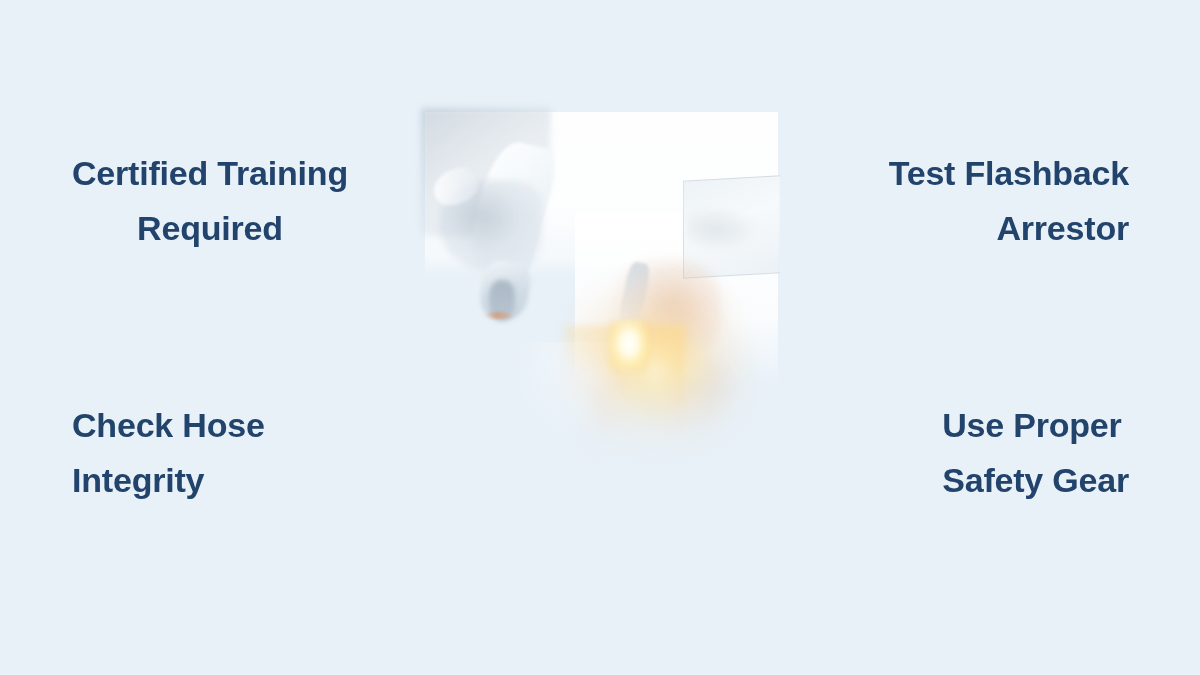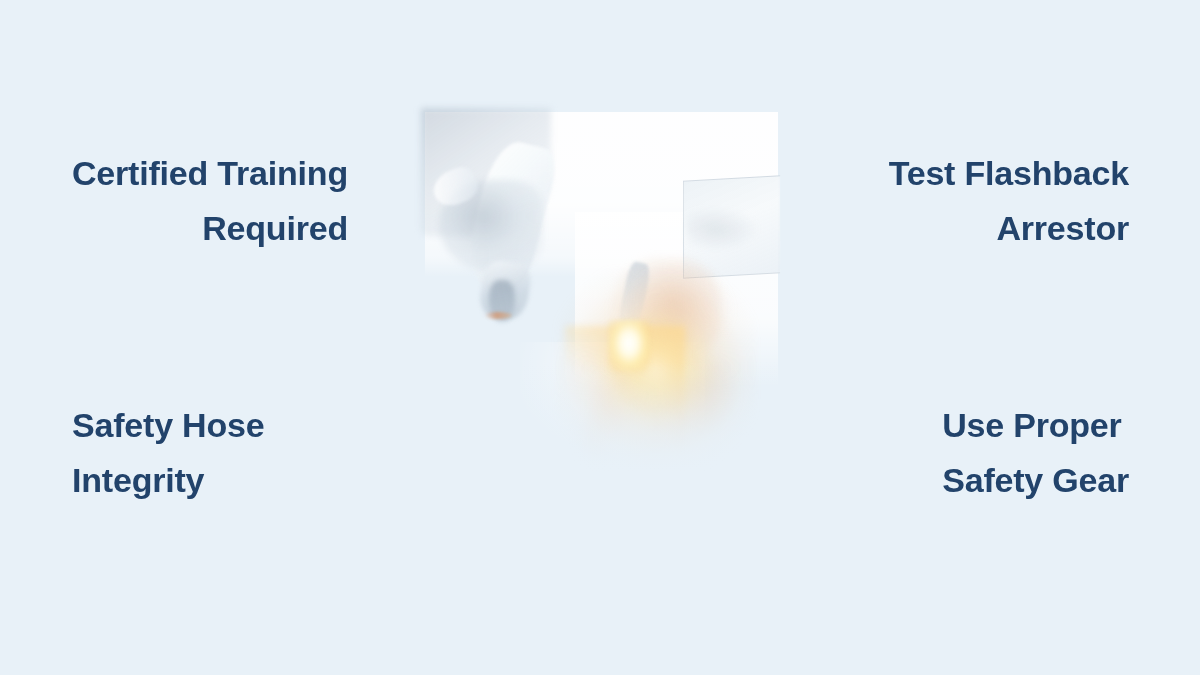--- a/index.html
+++ b/index.html
@@ -308,21 +308,21 @@
   
   .label {
     position: absolute;
     color: #22436b;
     font-size: 34px;
     font-weight: bold;
     line-height: 55px;
     letter-spacing: -0.2px;
     white-space: pre-line;
   }
-  .label-tl { left: 72px;  top: 146px; text-align: right; }
+  .label-tl { left: 72px;  top: 146px; text-align: center; }
   .label-tr { right: 71px; top: 146px; text-align: right; }
   .label-bl { left: 72px;  top: 398px; text-align: left; }
   .label-br { right: 71px; top: 398px; }
 </style>
 </head>
 <body>
 
 <div id="stage">
 
   <div class="photo">
@@ -352,19 +352,19 @@
 
     <div class="photo-fade"></div>
   </div>
 
   <div class="label label-tl">Certified Training
 Required</div>
 
   <div class="label label-tr">Test Flashback
 Arrestor</div>
 
-  <div class="label label-bl">Safety Hose
+  <div class="label label-bl">Check Hose
 Integrity</div>
 
   <div class="label label-br">Use Proper
 Safety Gear</div>
 
 </div>
 
 </body></html>

